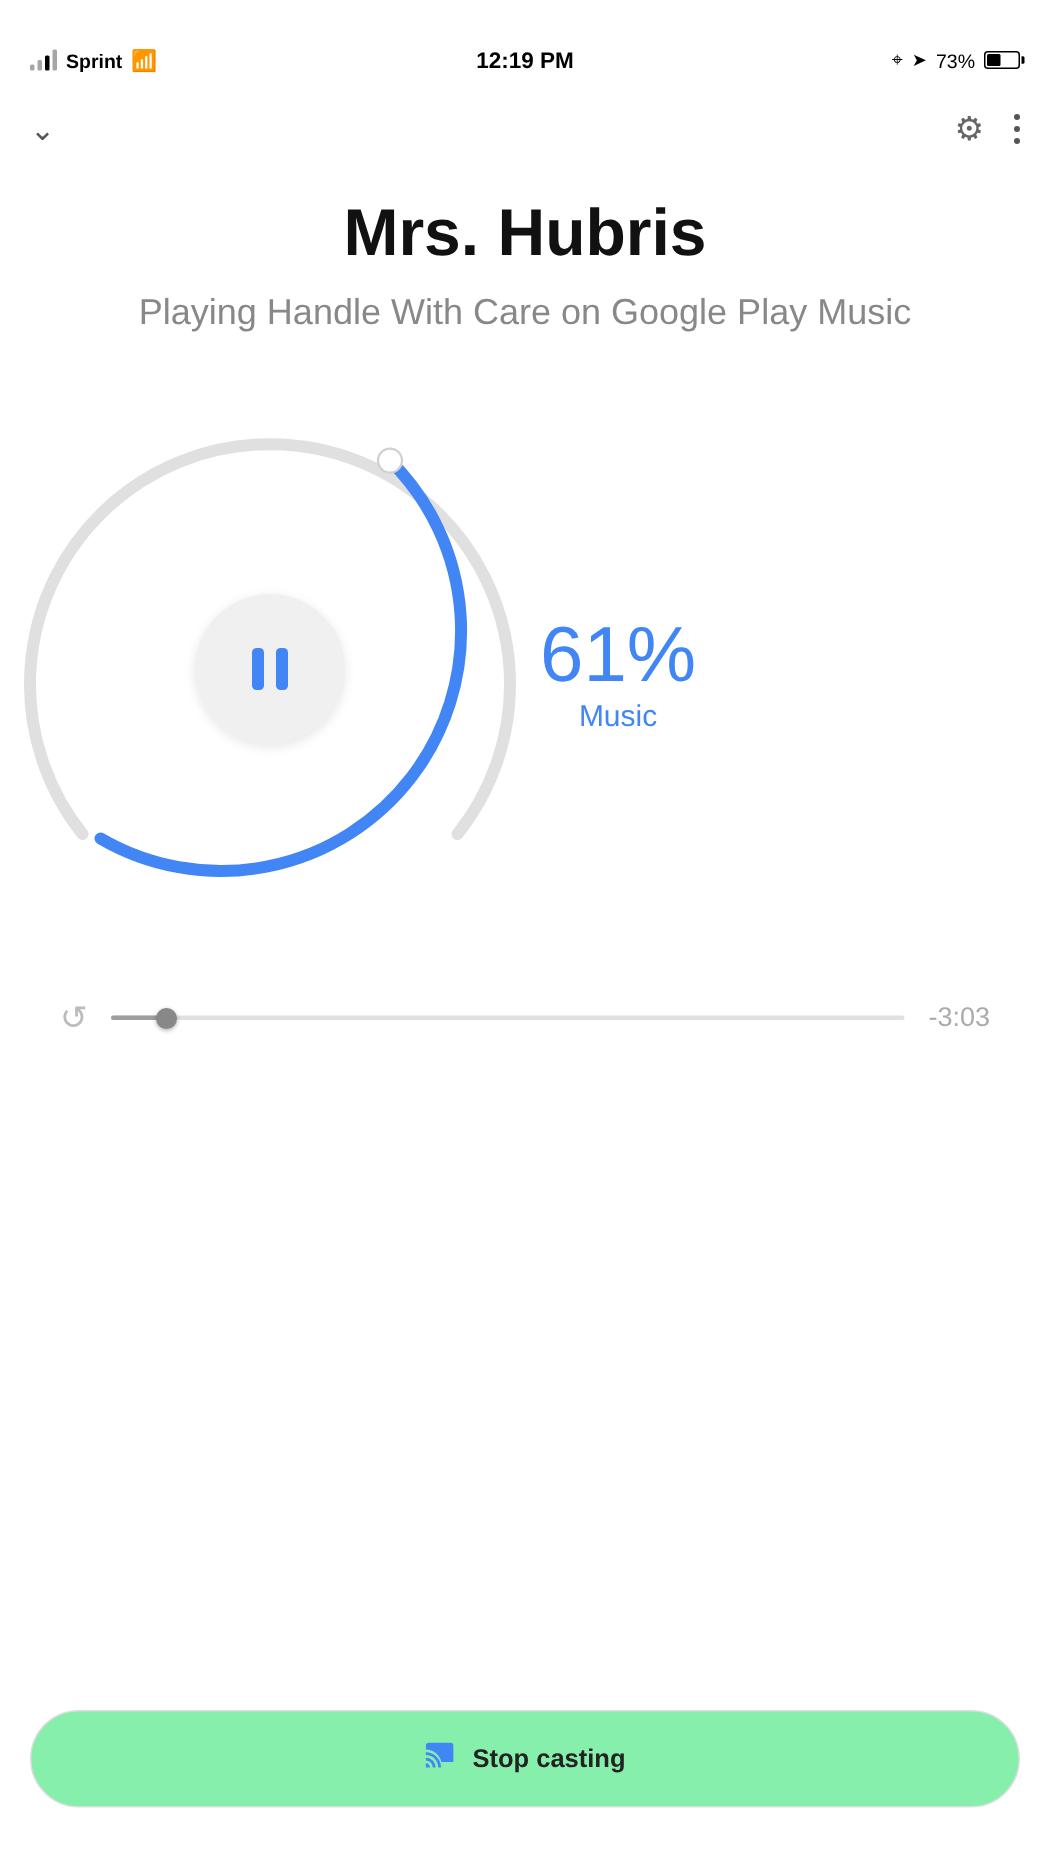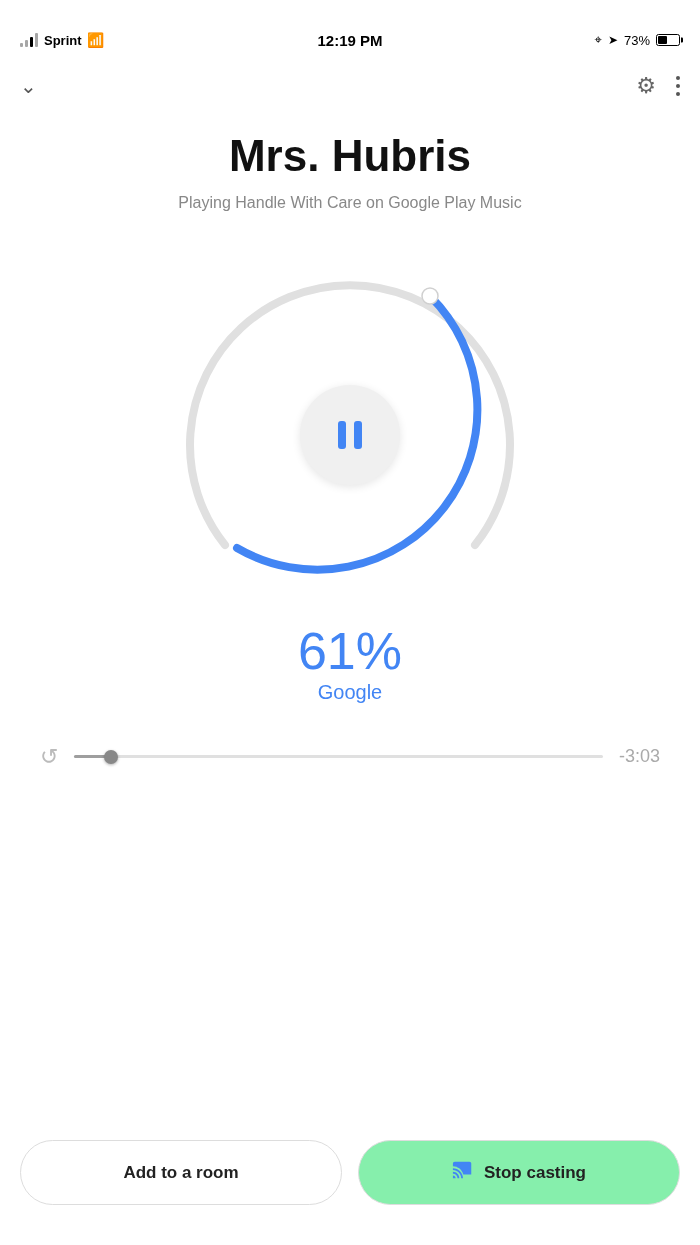--- a/index.html
+++ b/index.html
@@ -155,29 +155,29 @@
 
     .device-name {
       font-size: 44px;
       font-weight: 700;
       color: #111;
       margin-bottom: 12px;
       line-height: 1.1;
     }
 
     .playing-subtitle {
-      font-size: 16px;
+      font-size: 24px;
       color: #888;
       line-height: 1.4;
     }
 
     
     .dial-section {
       display: flex;
-      flex-direction: column;
+      flex-direction: row;
       align-items: center;
       padding: 30px 0 10px 0;
       position: relative;
     }
 
     .dial-container {
       position: relative;
       width: 360px;
       height: 360px;
     }
@@ -395,37 +395,36 @@
     <button class="pause-button">
       <div class="pause-icon">
         <div class="pause-bar"></div>
         <div class="pause-bar"></div>
       </div>
     </button>
   </div>
 
   <div class="volume-display">
     <div class="volume-percent">61%</div>
-    <div class="volume-label">Google</div>
+    <div class="volume-label">Music</div>
   </div>
 </div>
 
 <div class="progress-section">
   <span class="replay-icon">↺</span>
   <div class="progress-bar-container">
     <div class="progress-track">
       <div class="progress-fill"></div>
     </div>
     <div class="progress-thumb"></div>
   </div>
   <span class="time-remaining">-3:03</span>
 </div>
 
 <div class="bottom-buttons">
-  <button class="btn-add-room">Add to a room</button>
   <button class="btn-stop-casting">
     <span class="cast-icon">
       <svg width="22" height="22" viewBox="0 0 24 24" fill="#4285f4">
         <path d="M1 18v3h3c0-1.66-1.34-3-3-3zm0-4v2c2.76 0 5 2.24 5 5h2c0-3.87-3.13-7-7-7zm18-7H5v1.63c3.96 1.28 7.09 4.41 8.37 8.37H19V7zM1 10v2c4.97 0 9 4.03 9 9h2c0-6.08-4.93-11-11-11zm20-7H3C1.9 3 1 3.9 1 5v3c5.52 0 10.02 3.84 11.31 9H21V5c0-1.1-.9-2-2-2z"></path>
       </svg>
     </span>
     <span>Stop casting</span>
   </button>
 </div>
 

